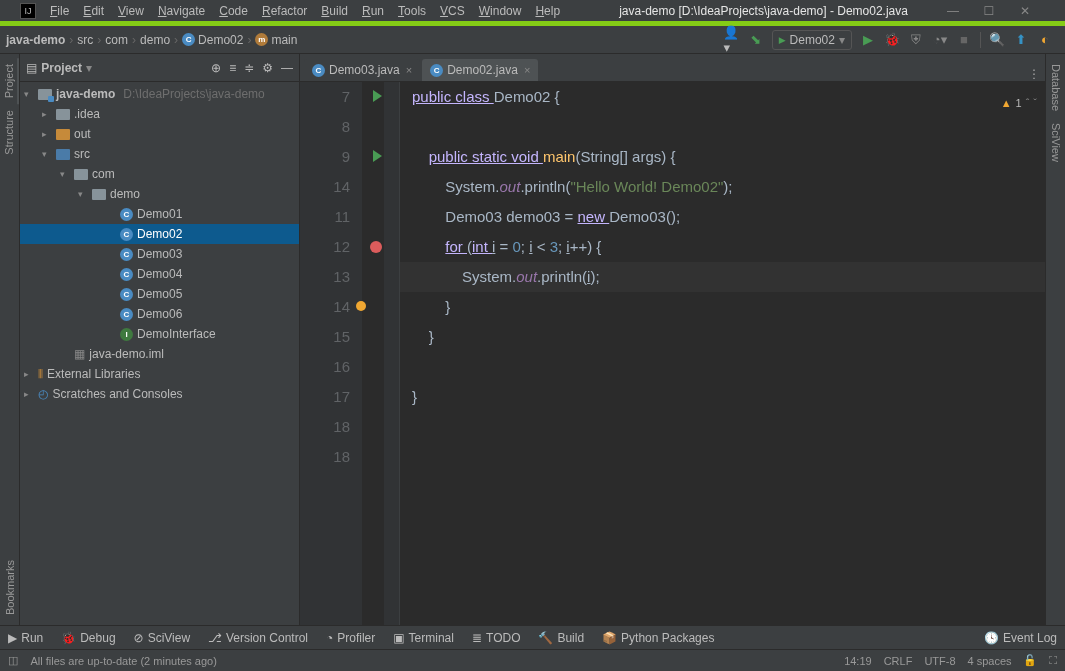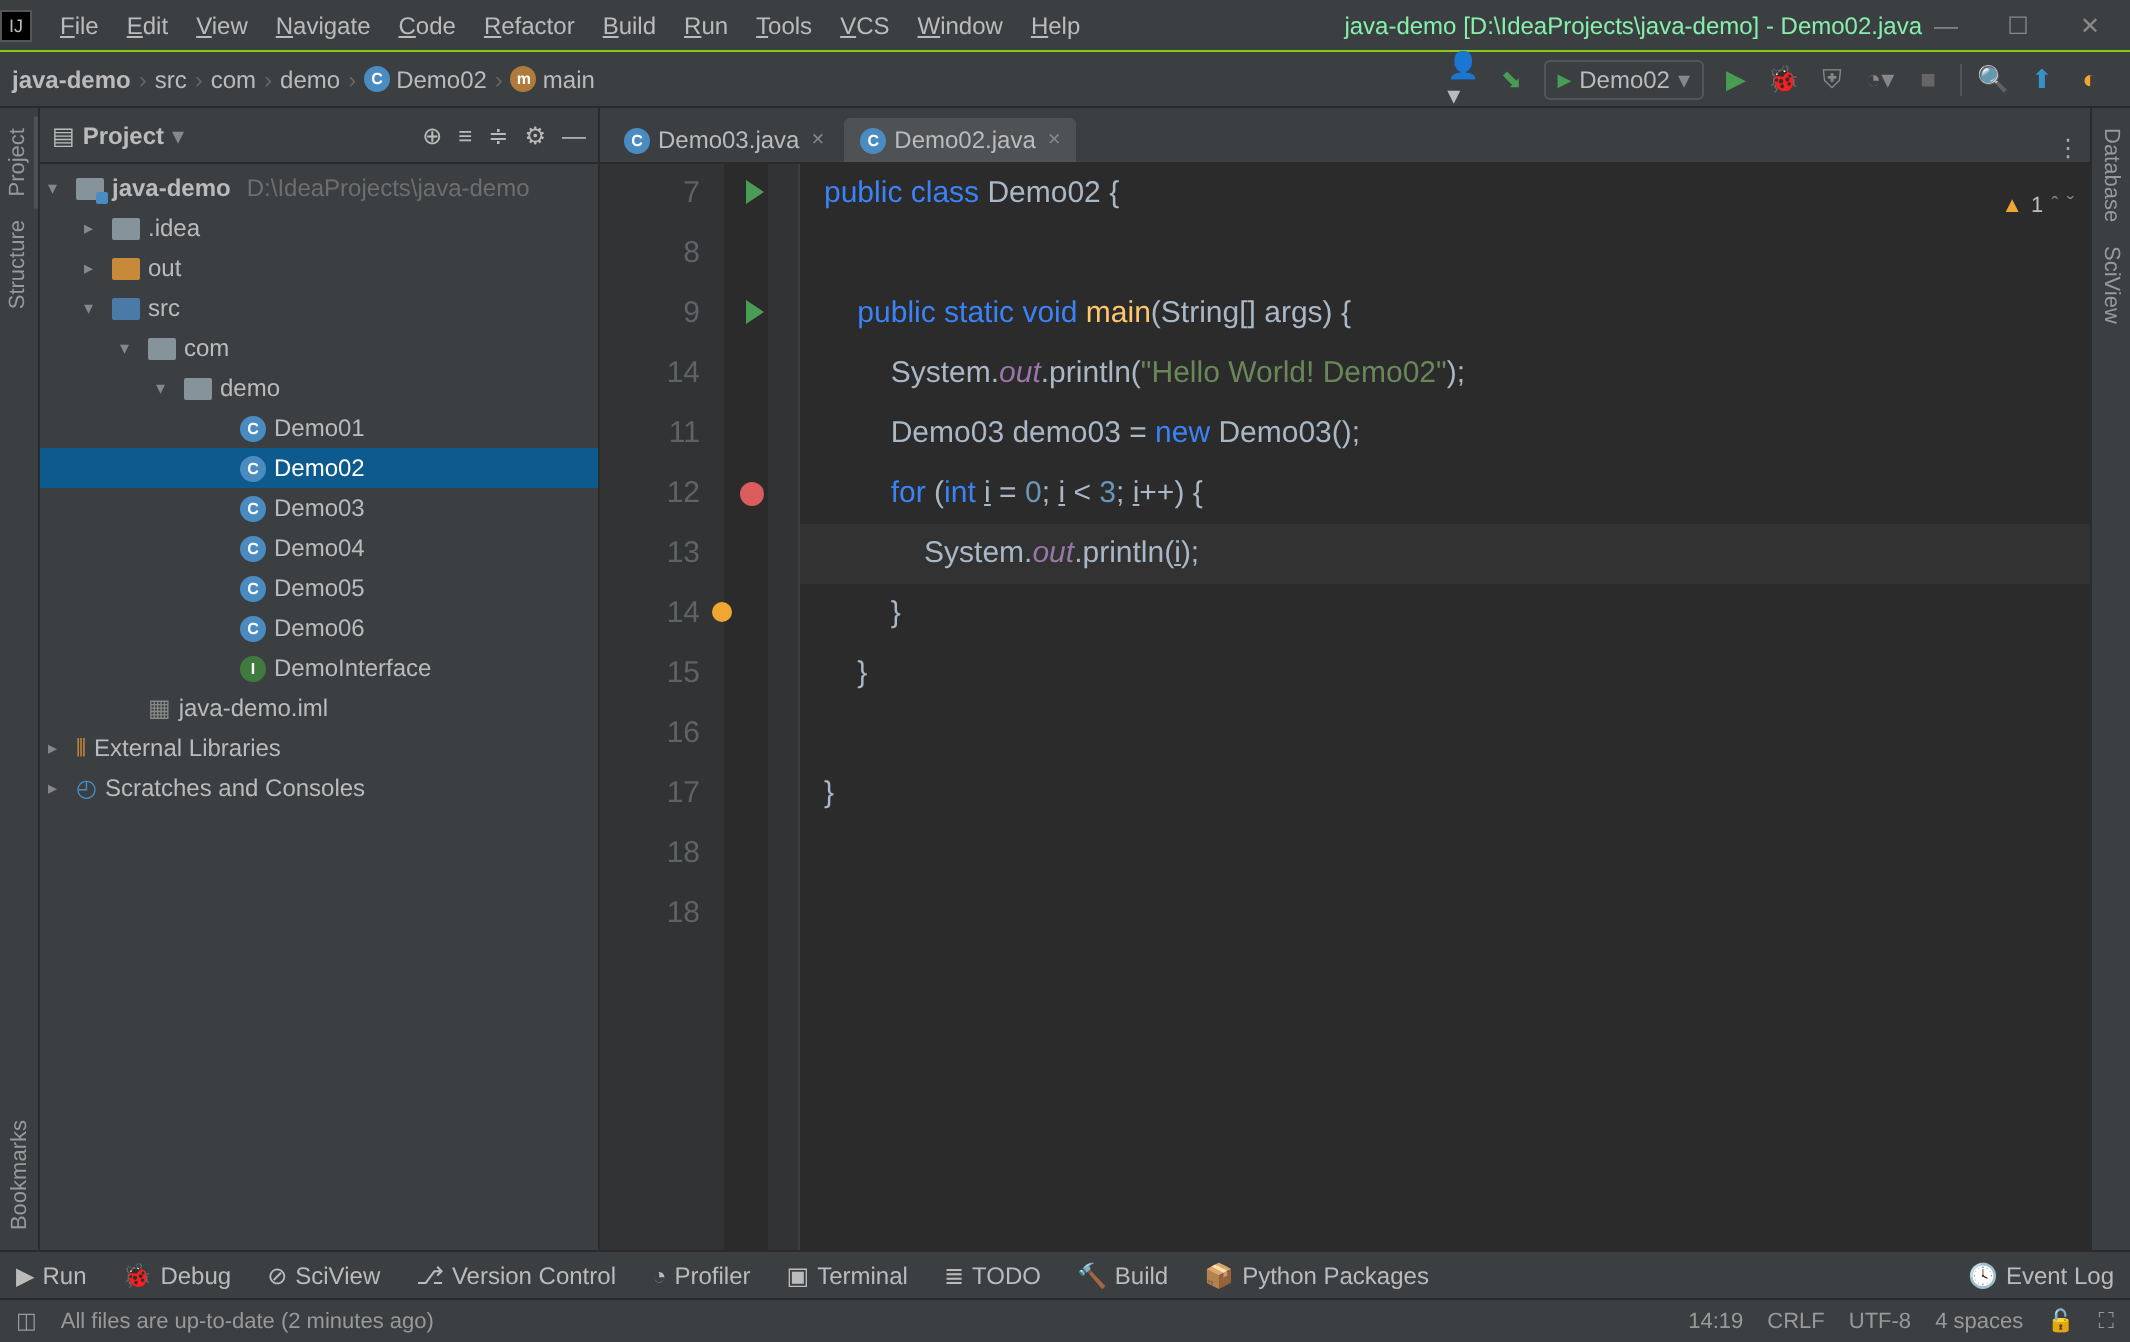--- a/index.html
+++ b/index.html
@@ -1,22 +1,22 @@
 <!DOCTYPE html>
 <html><head>
 <meta charset="utf-8">
 <style>
 * { margin:0; padding:0; box-sizing:border-box; font-family:"Segoe UI",Arial,sans-serif; }
 body { background:#3c3f41; color:#bbb; font-size:12px; width:1065px; height:671px; overflow:hidden; display:flex; flex-direction:column; }
-.titlebar { height:26px; background:#3c3f41; display:flex; align-items:center; padding:0 0; border-bottom:1px solid #84cc16; }
+.titlebar { height:26px; background:#3c3f41; display:flex; align-items:center; padding:0 20px; border-bottom:5px solid #84cc16; }
 .app-icon { width:16px; height:16px; background:#000; border:1px solid #555; margin-right:8px; display:flex; align-items:center; justify-content:center; font-size:9px; }
 .menubar { display:flex; gap:2px; }
 .menubar span { padding:2px 6px; cursor:default; }
 .menubar span u { text-decoration:underline; }
-.titlebar .title { flex:1; text-align:right; padding-left:20px; color:#86efac; font-size:12px; }
+.titlebar .title { flex:1; text-align:center; padding-left:20px; color:#e5e5e5; font-size:12px; }
 .win-controls { display:flex; gap:12px; padding-right:8px; }
 .win-controls span { width:24px; text-align:center; color:#888; }
 .toolbar { height:28px; background:#3c3f41; display:flex; align-items:center; padding:0 6px; border-bottom:1px solid #2b2b2b; }
 .breadcrumb { display:flex; align-items:center; gap:4px; flex:1; }
 .breadcrumb .sep { color:#666; }
 .breadcrumb .item { display:flex; align-items:center; gap:3px; }
 .circ { width:13px; height:13px; border-radius:50%; display:inline-flex; align-items:center; justify-content:center; font-size:8px; font-weight:bold; }
 .circ.c { background:#4a8bc2; color:#fff; }
 .circ.m { background:#b07b3a; color:#fff; }
 .circ.f { background:#3f7a3f; color:#fff; }
@@ -48,21 +48,21 @@
 .gutter-col { background:#313335; display:flex; flex-direction:column; text-align:right; color:#606366; padding-top:0; }
 .gutter-col .ln { height:30px; padding-right:12px; position:relative; width:62px; }
 .gutter-col .ln .run-mark { position:absolute; right:-20px; top:8px; width:0; height:0; border-left:9px solid #499c54; border-top:6px solid transparent; border-bottom:6px solid transparent; }
 .gutter-col .ln .bp { position:absolute; right:-20px; top:9px; width:12px; height:12px; background:#db5c5c; border-radius:50%; }
 .gutter-col .ln .bulb { position:absolute; right:-4px; top:9px; width:10px; height:10px; background:#f0a732; border-radius:50%; }
 .fold-col { width:16px; background:#313335; border-right:1px solid #3c3f41; margin-left:22px; }
 .code-col { flex:1; background:#2b2b2b; overflow:auto; }
 .code-line { height:30px; padding-left:12px; white-space:pre; }
 .code-line.hl-bp { background:#3a2323; }
 .code-line.hl-cur { background:#323232; }
-.kw { color:#3b82f6; }
+.kw { color:#c4b5fd;text-decoration:underline; }
 .cls { color:#a9b7c6; }
 .str { color:#6a8759; }
 .num { color:#6897bb; }
 .field { color:#9876aa; font-style:italic; }
 .mtd { color:#ffc66d; }
 .pl { color:#a9b7c6; }
 .inspect { position:absolute; top:6px; right:8px; display:flex; align-items:center; gap:4px; color:#bbb; font-size:11px; }
 .warn-ic { color:#f0a732; }
 .right-gutter { width:20px; background:#3c3f41; border-left:1px solid #2b2b2b; display:flex; flex-direction:column; align-items:center; padding-top:4px; }
 .right-gutter .tab { writing-mode:vertical-rl; padding:6px 2px; font-size:11px; color:#999; }

